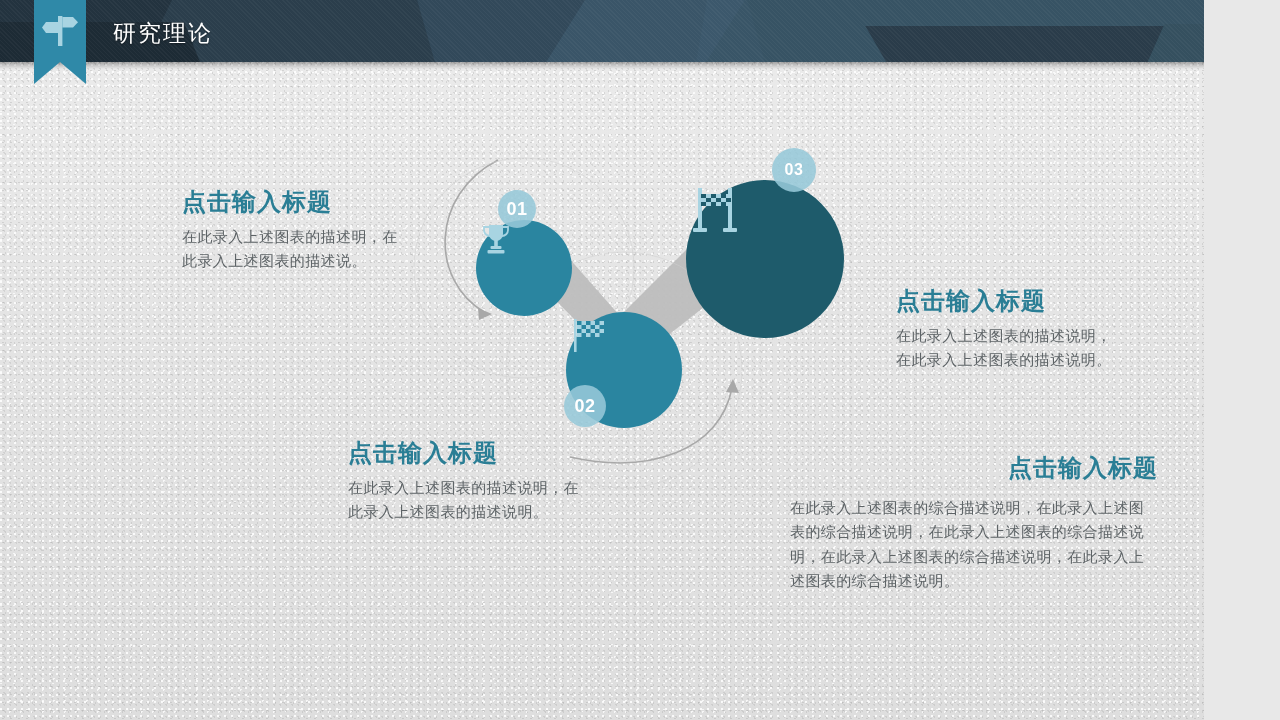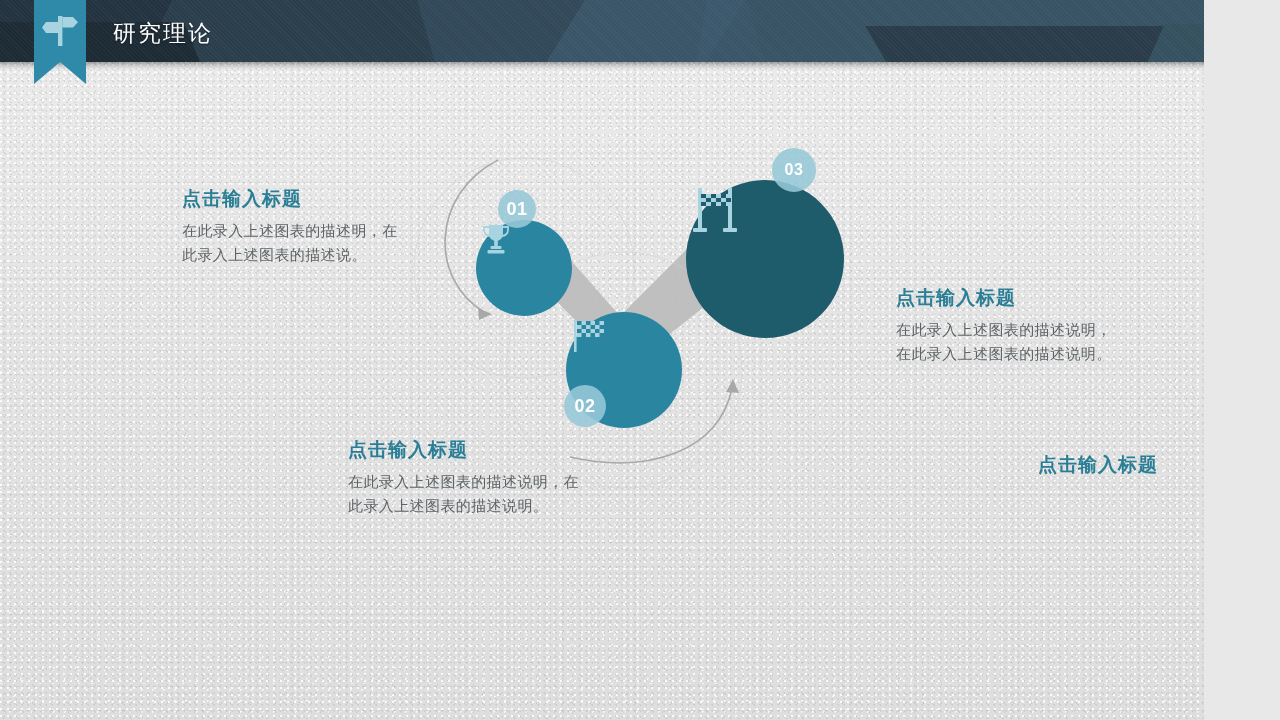--- a/index.html
+++ b/index.html
@@ -124,21 +124,21 @@
     letter-spacing: .5px;
   }
   .badge-01 { left: 78px;  top: 60px;  width: 38px; height: 38px; }
   .badge-02 { left: 144px; top: 255px; width: 42px; height: 42px; }
   .badge-03 { left: 352px; top: 18px;  width: 44px; height: 44px; font-size: 16px; text-align: right; }
 
   
   .tb { position: absolute; }
   .tb h3 {
     margin: 0 0 7px 0;
-    font-size: 19px;
+    font-size: 24px;
     font-weight: bold;
     color: #2a7e95;
     letter-spacing: 1px;
   }
   .tb p {
     margin: 0;
     font-size: 15px;
     line-height: 1.62;
     color: #5d6366;
     letter-spacing: .4px;
@@ -263,15 +263,16 @@
     <p>在此录入上述图表的描述说明，在此录入上述图表的描述说明。</p>
   </div>
 
   <div class="tb tb-3">
     <h3>点击输入标题</h3>
     <p>在此录入上述图表的描述说明，在此录入上述图表的描述说明。</p>
   </div>
 
   <div class="tb tb-4">
     <h3>点击输入标题</h3>
+    <p>在此录入上述图表的综合描述说明，在此录入上述图表的综合描述说明，在此录入上述图表的综合描述说明，在此录入上述图表的综合描述说明，在此录入上述图表的综合描述说明。</p>
   </div>
 
 </div>
 
 </body></html>

